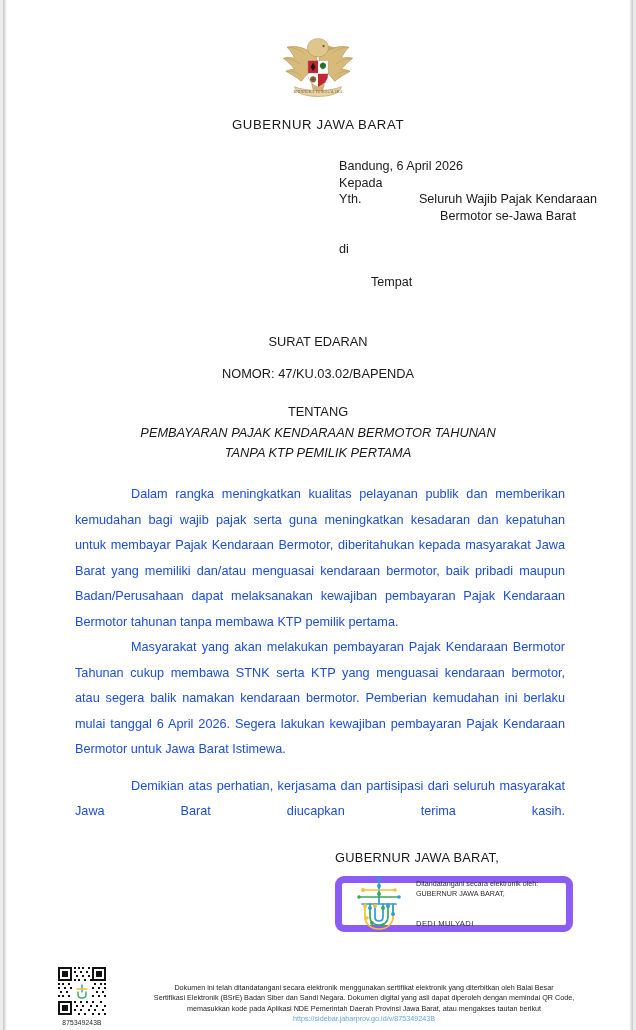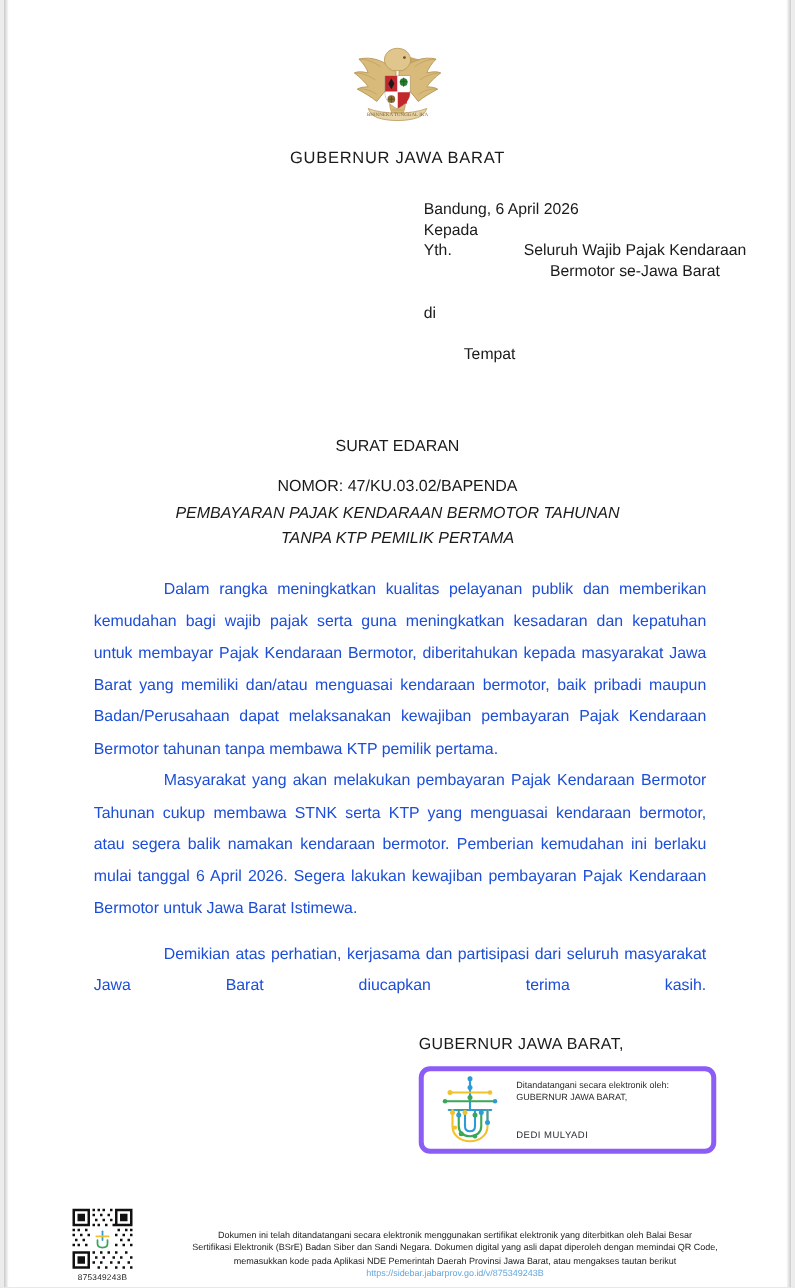--- a/index.html
+++ b/index.html
@@ -67,21 +67,21 @@
   .addr-yth {
     width: 44px;
     flex: 0 0 44px;
   }
   .addr-to { flex: 1; text-align: center; }
   .addr-di { margin-top: 17px; }
   .addr-tempat { margin-top: 16px; padding-left: 32px; }
 
   
   .doc-title {
-    margin-top: 56px;
+    margin-top: 42px;
     text-align: center;
     font-size: 12.8px;
     color: #1a1a1a;
     line-height: 20px;
   }
   .doc-title .t-sub { margin-top: 12px; }
   .doc-title .t-tentang { margin-top: 18px; }
   .doc-title .t-subject { margin-top: 2px; line-height: 18px; font-style: italic; }
 
   
@@ -110,22 +110,22 @@
     padding-left: 332px;
   }
   .sig-title {
     font-size: 12.8px;
     color: #1a1a1a;
     letter-spacing: 0.3px;
   }
   .sig-box {
     margin-top: 11px;
     width: 238px;
-    height: 70px;
-    border: 4px solid #8b5cf6;
+    height: 56px;
+    border: 7px solid #8b5cf6;
     border-radius: 9px;
     display: flex;
     align-items: center;
     padding: 0 8px 0 10px;
     background: #fff;
   }
   .sig-logo { flex: 0 0 58px; line-height: 0; }
   .sig-text {
     flex: 1;
     padding-left: 6px;
@@ -227,20 +227,21 @@
         <div>Bermotor se-Jawa Barat</div>
       </div>
     </div>
     <div class="addr-di">di</div>
     <div class="addr-tempat">Tempat</div>
   </div>
 
   <div class="doc-title">
     <div>SURAT EDARAN</div>
     <div class="t-sub">NOMOR: 47/KU.03.02/BAPENDA</div>
+    <div class="t-tentang">TENTANG</div>
     <div class="t-subject">PEMBAYARAN PAJAK KENDARAAN BERMOTOR TAHUNAN</div>
     <div class="t-subject">TANPA KTP PEMILIK PERTAMA</div>
   </div>
 
   <div class="body">
     <p>Dalam rangka meningkatkan kualitas pelayanan publik dan memberikan kemudahan bagi wajib pajak serta guna meningkatkan kesadaran dan kepatuhan untuk membayar Pajak Kendaraan Bermotor, diberitahukan kepada masyarakat Jawa Barat yang memiliki dan/atau menguasai kendaraan bermotor, baik pribadi maupun Badan/Perusahaan dapat melaksanakan kewajiban pembayaran Pajak Kendaraan Bermotor tahunan tanpa membawa KTP pemilik pertama.</p>
     <p>Masyarakat yang akan melakukan pembayaran Pajak Kendaraan Bermotor Tahunan cukup membawa STNK serta KTP yang menguasai kendaraan bermotor, atau segera balik namakan kendaraan bermotor. Pemberian kemudahan ini  berlaku mulai tanggal 6 April 2026. Segera lakukan kewajiban pembayaran Pajak Kendaraan Bermotor untuk  Jawa Barat Istimewa.</p>
     <p class="gap">Demikian atas perhatian, kerjasama dan partisipasi dari seluruh masyarakat Jawa Barat  diucapkan terima kasih.</p>
   </div>
 

